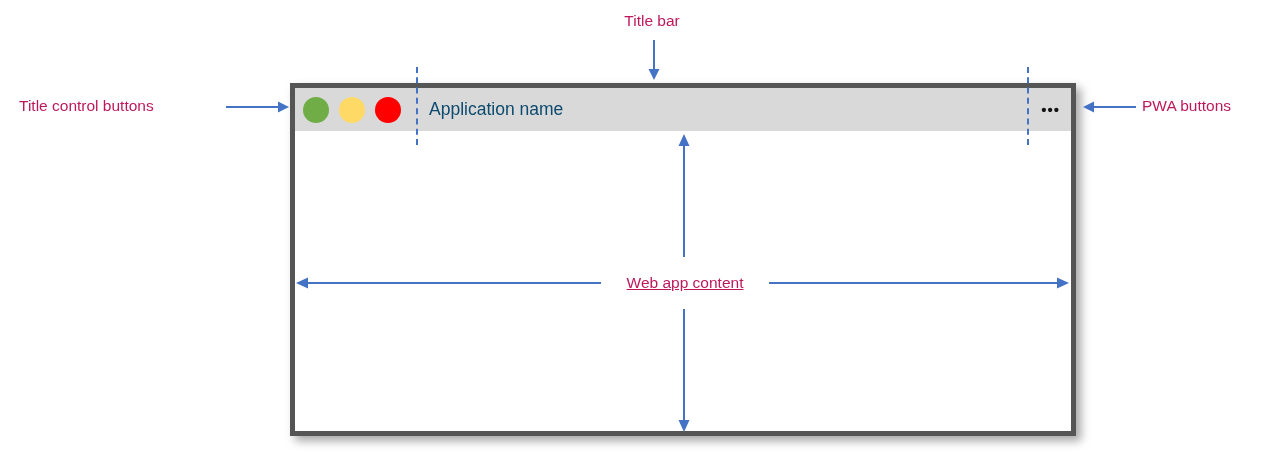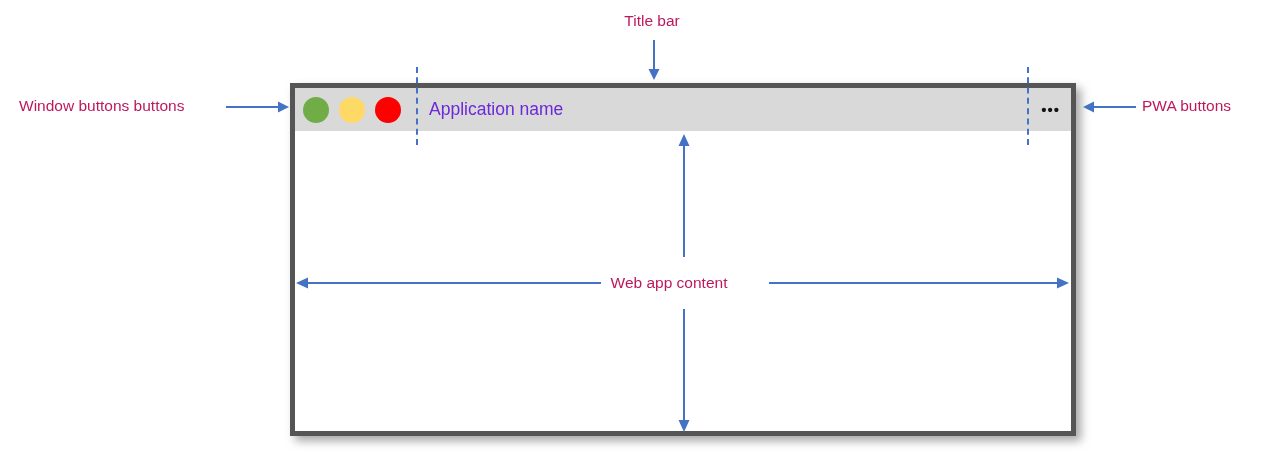--- a/index.html
+++ b/index.html
@@ -37,21 +37,21 @@
     width:26px;height:26px;
     border-radius:50%;
     flex:0 0 auto;
   }
   .dot.green{margin-left:8px;}
   .dot.yellow{margin-left:10px;}
   .dot.red{margin-left:10px;}
   .app-name{
     margin-left:28px;
     font-size:17.5px;
-    color:#6d28d9;
+    color:#0c4a6e;
     white-space:nowrap;
   }
   .pwa-menu{
     margin-left:auto;
     margin-right:11px;
     font-size:15px;
     font-weight:bold;
     letter-spacing:1px;
     color:#141414;
     line-height:1;
@@ -79,21 +79,21 @@
   .label{
     position:absolute;
     font-size:15.5px;
     color:#be185d;
     white-space:nowrap;
     z-index:7;
   }
   .label-titlebar{left:652px;top:12px;transform:translateX(-50%);}
   .label-wcb{left:19px;top:97px;}
   .label-pwa{left:1142px;top:97px;}
-  .label-webapp{left:669px;top:274px;transform:translateX(-50%);}
+  .label-webapp{left:685px;top:274px;transform:translateX(-50%);text-decoration:underline;}
   svg line{stroke:var(--accent);stroke-width:2;}
   svg polygon{fill:var(--accent);stroke:none;}
 </style>
 </head>
 <body>
 
 <div class="canvas">
 
   <div class="app-window">
     <div class="titlebar">
@@ -125,17 +125,17 @@
     <line x1="769" y1="283" x2="1057" y2="283"></line>
     <polygon points="1069,283 1057,277.5 1057,288.5"></polygon>
 
     <line x1="684" y1="146" x2="684" y2="257"></line>
     <polygon points="684,134 678.5,146 689.5,146"></polygon>
     <line x1="684" y1="309" x2="684" y2="420"></line>
     <polygon points="684,432 678.5,420 689.5,420"></polygon>
   </svg>
 
   <div class="label label-titlebar">Title bar</div>
-  <div class="label label-wcb">Window buttons buttons</div>
+  <div class="label label-wcb">Title control buttons</div>
   <div class="label label-pwa">PWA buttons</div>
   <div class="label label-webapp">Web app content</div>
 
 </div>
 
 </body></html>

